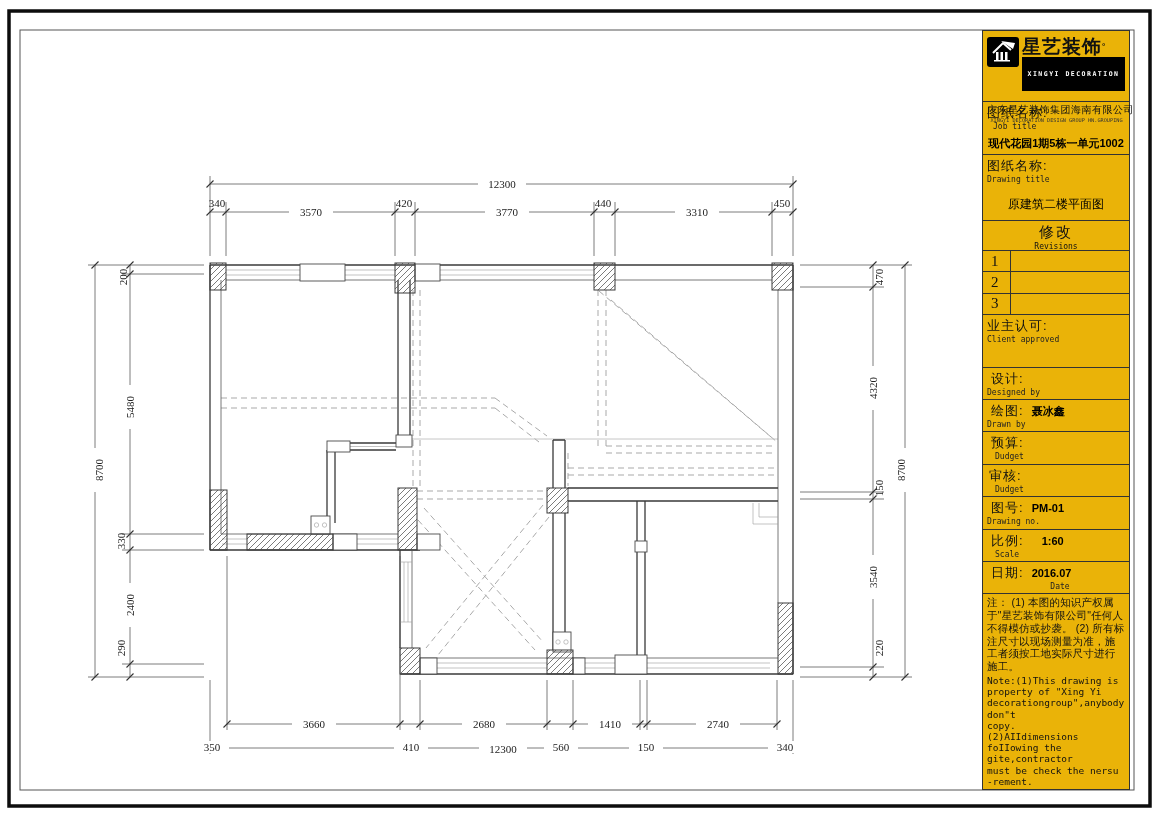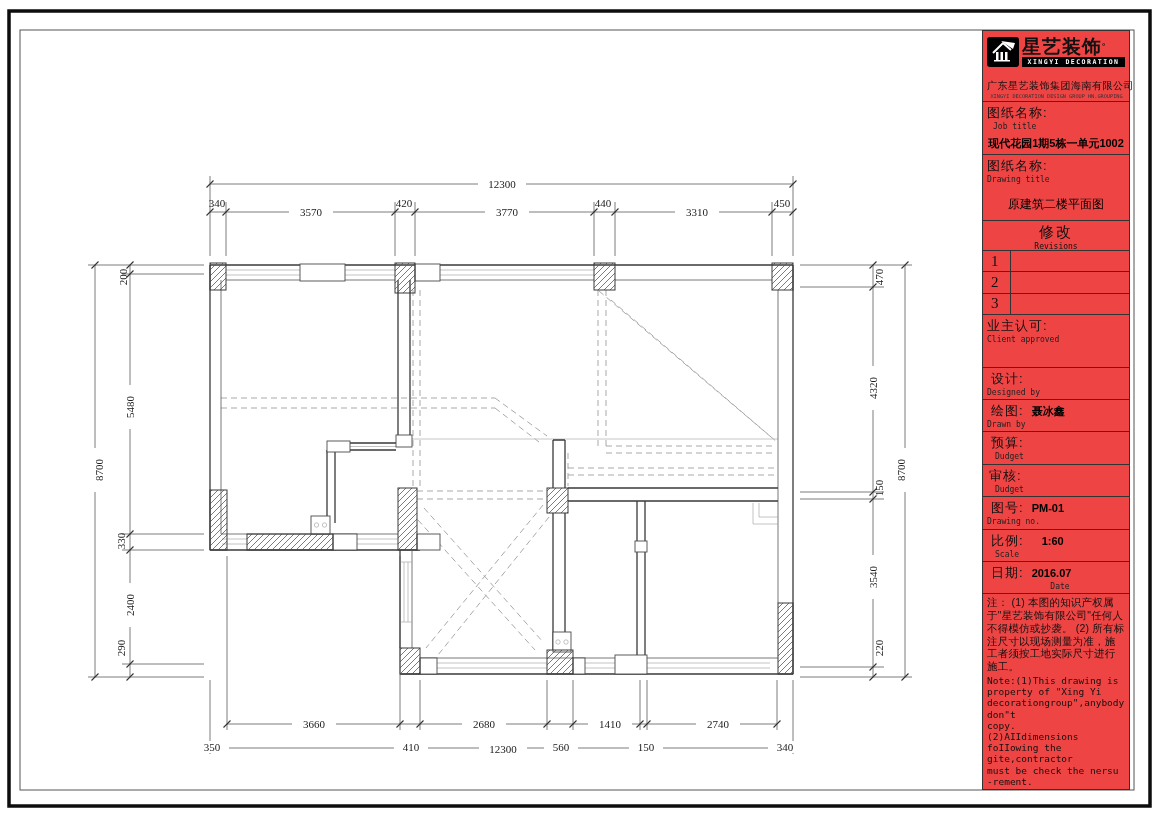--- a/index.html
+++ b/index.html
@@ -12,34 +12,34 @@
   .t{stroke:#9a9a9a;stroke-width:.6;fill:none}
   .lt{stroke:#b8b8b8;stroke-width:.8;fill:none}
   .d{stroke:#9f9f9f;stroke-width:.9;fill:none;stroke-dasharray:6 4}
   .dim{stroke:#5a5a5a;stroke-width:.8;fill:none}
   .tk{stroke:#333;stroke-width:1.1;fill:none}
   .blk{fill:#fff;stroke:#4a4a4a;stroke-width:.9}
   .h{fill:url(#hatch);stroke:#3a3a3a;stroke-width:1}
   text.dl{font-family:"Liberation Serif",serif;font-size:11px;fill:#222}
   
   .tb{position:absolute;left:982px;top:30px;width:148px;height:760px;border:1px solid #333;
-      box-sizing:border-box;display:flex;flex-direction:column;background:#ef4444;}
+      box-sizing:border-box;display:flex;flex-direction:column;background:#eab308;}
   .sec{box-sizing:border-box;border-top:1px solid #333;padding:2px 4px;position:relative;}
   .sec:first-child{border-top:none;}
   .cn{font-size:13px;letter-spacing:1px;color:#111;}
   .en{font-size:8px;color:#222;font-family:"DejaVu Sans Mono",monospace;}
   .val{font-weight:bold;font-size:11px;color:#000;}
   .logo-row{display:flex;align-items:flex-start;gap:3px;padding-top:4px;}
   .logo-mark{width:32px;height:30px;background:#000;border-radius:3px;position:relative;flex:none;}
   .logo-mark svg{position:absolute;left:0;top:0;}
   .brand-col{flex:1;}
   .brand-cn{font-size:19px;font-weight:bold;letter-spacing:1px;line-height:20px;white-space:nowrap;}
   .brand-reg{font-size:8px;vertical-align:top;}
   .brand-bar{background:#000;color:#fff;font-size:6.5px;font-weight:bold;letter-spacing:1.5px;
-             text-align:center;padding:1px 0;font-family:"DejaVu Sans Mono",monospace;white-space:nowrap;}
+             text-align:center;padding:13px 0;font-family:"DejaVu Sans Mono",monospace;white-space:nowrap;}
   .company-cn{font-size:10px;text-align:left;letter-spacing:.5px;margin-top:12px;white-space:nowrap;}
   .company-en{font-size:5.5px;text-align:center;color:#333;transform:scale(.95);white-space:nowrap;
               font-family:"DejaVu Sans Mono",monospace;}
   .rev-head{text-align:center;}
   .rev-cn{font-size:15px;letter-spacing:2px;}
   .rev-en{font-size:8px;font-family:"DejaVu Sans Mono",monospace;}
   .rev-rows{padding:0;display:flex;flex-direction:column;}
   .rev-row{flex:1;display:flex;border-top:1px solid #333;box-sizing:border-box;}
   .rev-row:first-child{border-top:none;}
   .rev-num{width:28px;border-right:1px solid #333;box-sizing:border-box;display:flex;align-items:center;

